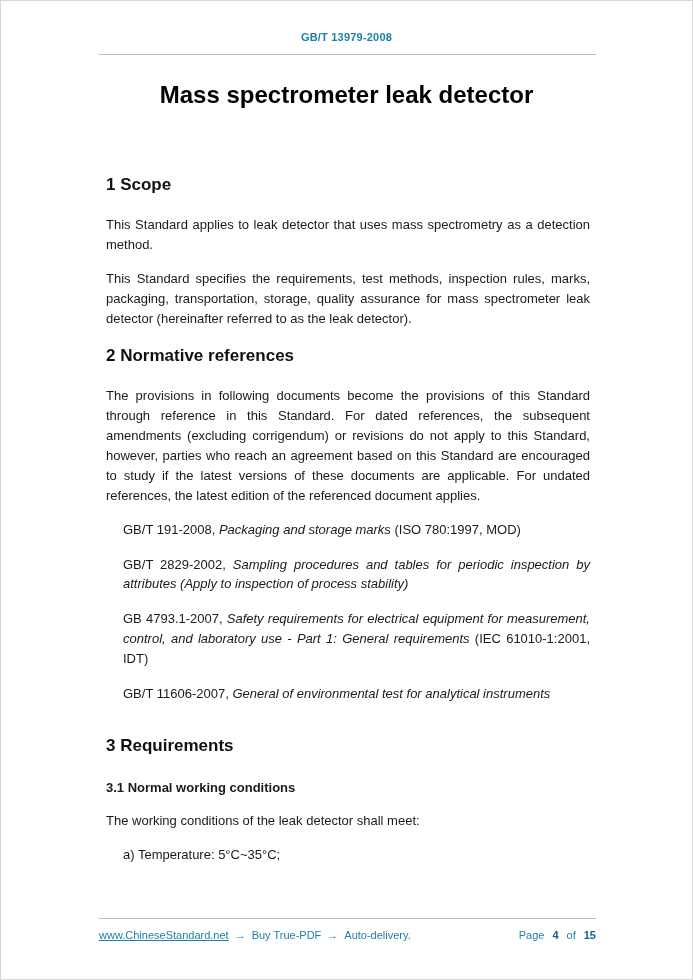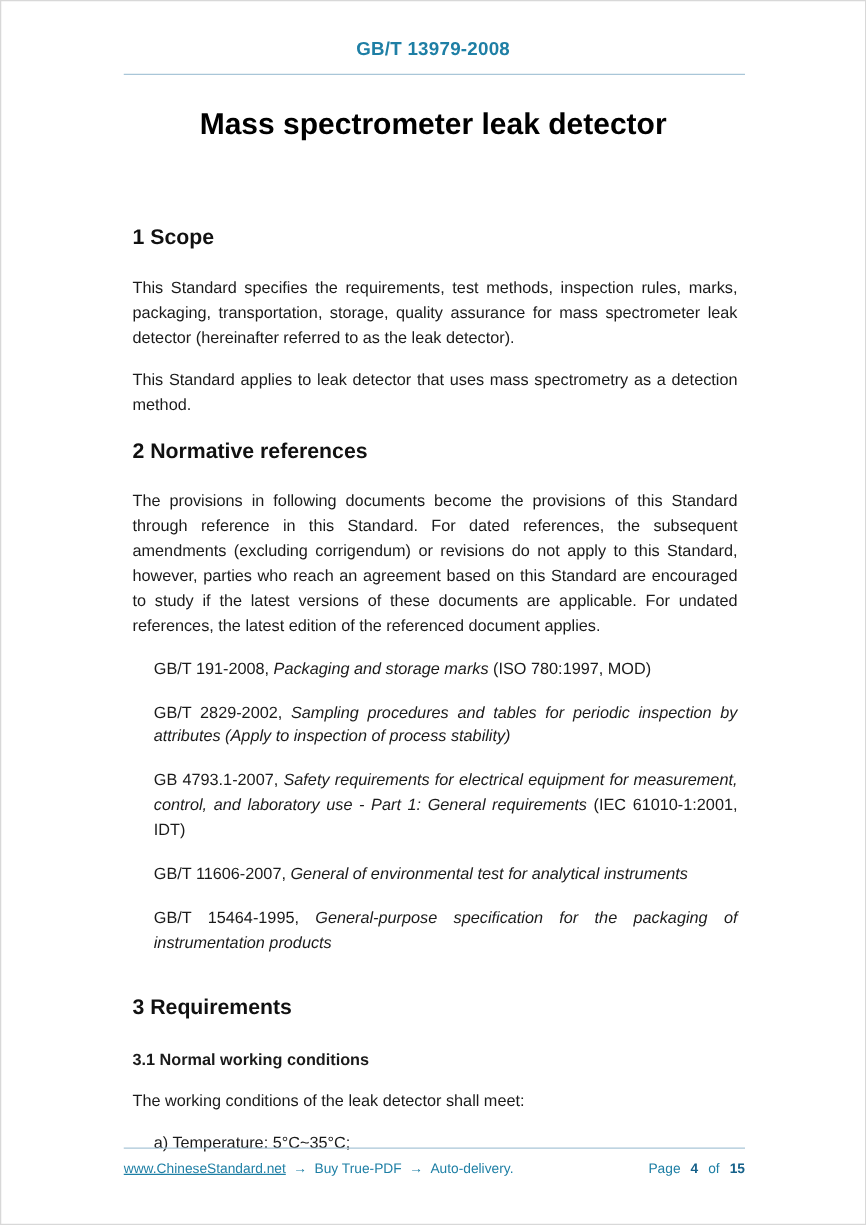--- a/index.html
+++ b/index.html
@@ -13,21 +13,21 @@
     font-family: "Liberation Sans", "DejaVu Sans", sans-serif;
     color: #1a1a1a;
     overflow: hidden;
   }
   .header {
     padding-top: 30px;
     text-align: center;
   }
   .doc-number {
     color: #1e7fa5;
-    font-size: 15px;
+    font-size: 11px;
     font-weight: bold;
     letter-spacing: 0.2px;
   }
   .header-rule {
     border: none;
     border-top: 1px solid #a9c6d8;
     margin: 11px 96px 0 98px;
   }
   .doc-title {
     text-align: center;
@@ -111,35 +111,34 @@
   <div class="header">
     <div class="doc-number">GB/T 13979-2008</div>
     <hr class="header-rule">
   </div>
 
   <h1 class="doc-title">Mass spectrometer leak detector</h1>
 
   <div class="content">
 
     <h2 class="section-heading sh-scope">1 Scope</h2>
+    <p class="para">This Standard applies to leak detector that uses mass spectrometry as a detection method.</p>
     <p class="para">This Standard specifies the requirements, test methods, inspection rules, marks, packaging, transportation, storage, quality assurance for mass spectrometer leak detector (hereinafter referred to as the leak detector).</p>
-    <p class="para">This Standard applies to leak detector that uses mass spectrometry as a detection method.</p>
 
     <h2 class="section-heading sh-normative">2 Normative references</h2>
     <p class="para">The provisions in following documents become the provisions of this Standard through reference in this Standard. For dated references, the subsequent amendments (excluding corrigendum) or revisions do not apply to this Standard, however, parties who reach an agreement based on this Standard are encouraged to study if the latest versions of these documents are applicable. For undated references, the latest edition of the referenced document applies.</p>
 
     <p class="reference"><span>GB/T 191-2008, </span><span class="ref-title">Packaging and storage marks</span><span> (ISO 780:1997, MOD)</span></p>
 
     <p class="reference"><span>GB/T 2829-2002, </span><span class="ref-title">Sampling procedures and tables for periodic inspection by attributes (Apply to inspection of process stability)</span><span></span></p>
 
     <p class="reference"><span>GB 4793.1-2007, </span><span class="ref-title">Safety requirements for electrical equipment for measurement, control, and laboratory use - Part 1: General requirements</span><span> (IEC 61010-1:2001, IDT)</span></p>
 
     <p class="reference"><span>GB/T 11606-2007, </span><span class="ref-title">General of environmental test for analytical instruments</span><span></span></p>
 
-    <p class="reference"><span>GB/T 15464-1995, </span><span class="ref-title">General-purpose specification for the packaging of instrumentation products</span><span></span></p>
 
     <h2 class="section-heading sh-requirements">3 Requirements</h2>
     <h3 class="sub-heading">3.1 Normal working conditions</h3>
     <p class="para">The working conditions of the leak detector shall meet:</p>
     <p class="list-item">a) Temperature: 5°C~35°C;</p>
 
   </div>
 
   <div class="footer">
     <div class="footer-left">

